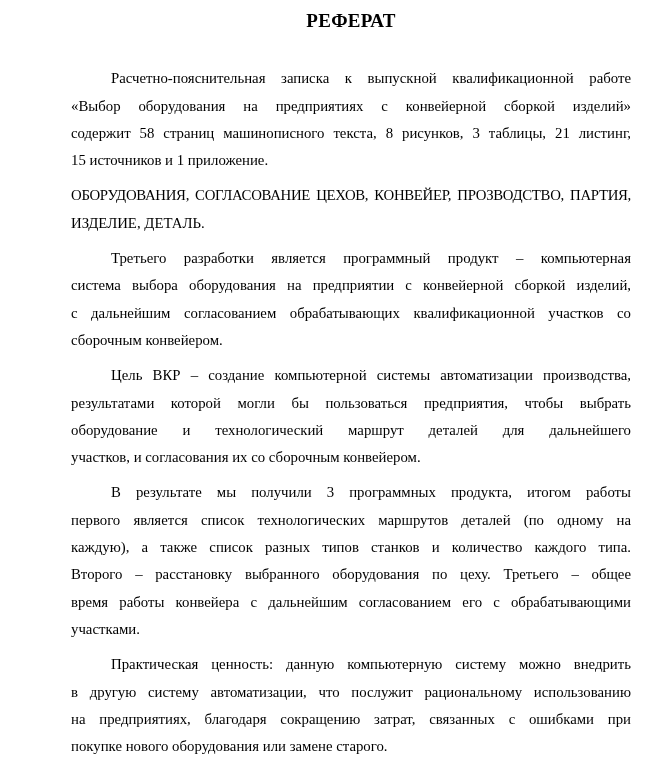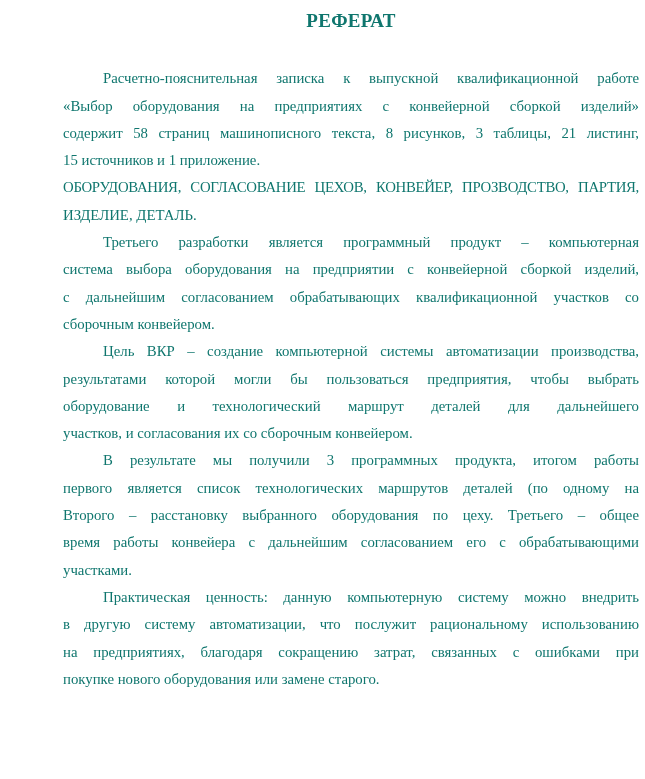--- a/index.html
+++ b/index.html
@@ -5,40 +5,40 @@
   html, body {
     margin: 0;
     padding: 0;
     background: #ffffff;
   }
   .page {
     position: relative;
     width: 645px;
     height: 779px;
     background: #ffffff;
-    color: #0f766e;
+    color: #000000;
     font-family: "Liberation Serif", "DejaVu Serif", serif;
     overflow: hidden;
   }
   .doc-title {
     margin: 7px 6px 31px 63px;
     width: 576px;
     text-align: center;
     font-weight: bold;
     font-size: 19px;
     line-height: 27.3px;
     letter-spacing: 0.3px;
   }
   .content {
     margin-left: 63px;
     width: 576px;
     font-size: 14.8px;
   }
   .para {
-    margin: 0;
+    margin: 8px;
     padding: 0;
   }
   .line {
     height: 27.3px;
     line-height: 27.3px;
     text-align: justify;
     text-align-last: justify;
     overflow: hidden;
     white-space: normal;
   }
@@ -84,20 +84,21 @@
     <div class="para">
       <div class="line first">Цель ВКР – создание компьютерной системы автоматизации производства,</div>
       <div class="line">результатами которой могли бы пользоваться предприятия, чтобы выбрать</div>
       <div class="line">оборудование и технологический маршрут деталей для дальнейшего</div>
       <div class="line last">участков, и согласования их со сборочным конвейером.</div>
     </div>
 
     <div class="para">
       <div class="line first">В результате мы получили 3 программных продукта, итогом работы</div>
       <div class="line">первого является список технологических маршрутов деталей (по одному на</div>
+      <div class="line">каждую), а также список разных типов станков и количество каждого типа.</div>
       <div class="line">Второго – расстановку выбранного оборудования по цеху. Третьего – общее</div>
       <div class="line">время работы конвейера с дальнейшим согласованием его с обрабатывающими</div>
       <div class="line last">участками.</div>
     </div>
 
     <div class="para">
       <div class="line first">Практическая ценность: данную компьютерную систему можно внедрить</div>
       <div class="line">в другую систему автоматизации, что послужит рациональному использованию</div>
       <div class="line">на предприятиях, благодаря сокращению затрат, связанных с ошибками при</div>
       <div class="line last">покупке нового оборудования или замене старого.</div>

